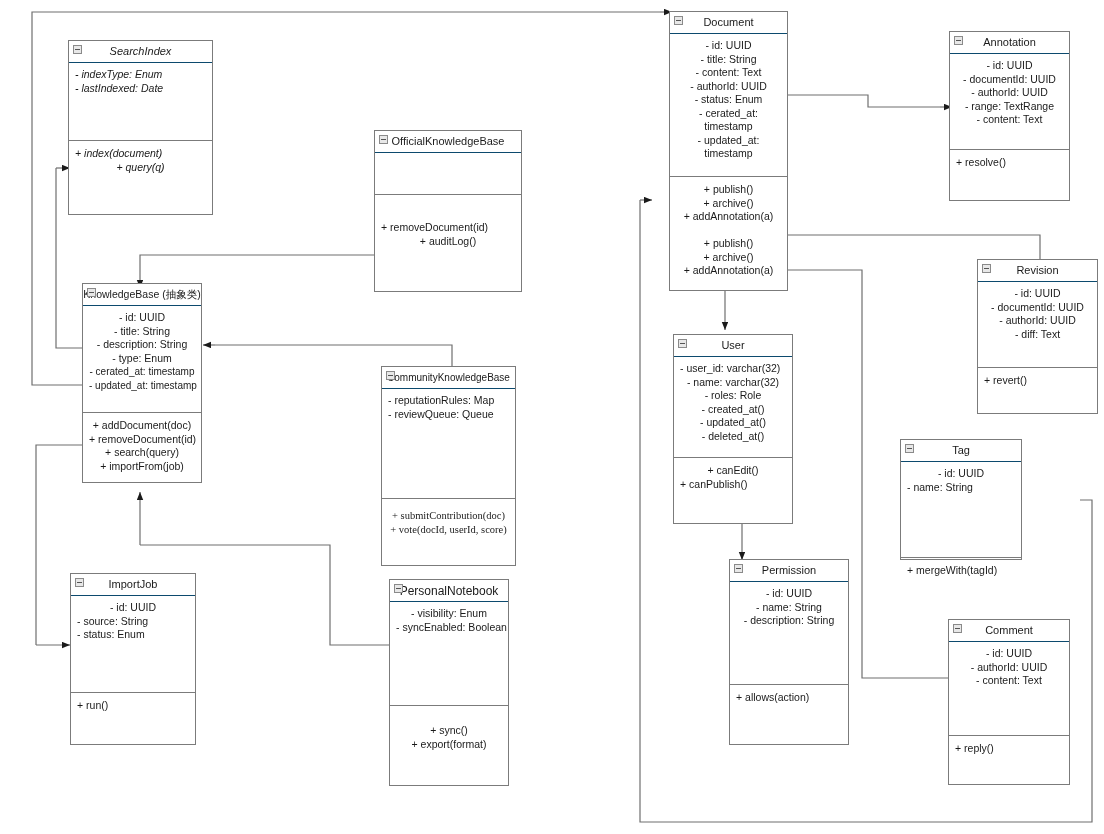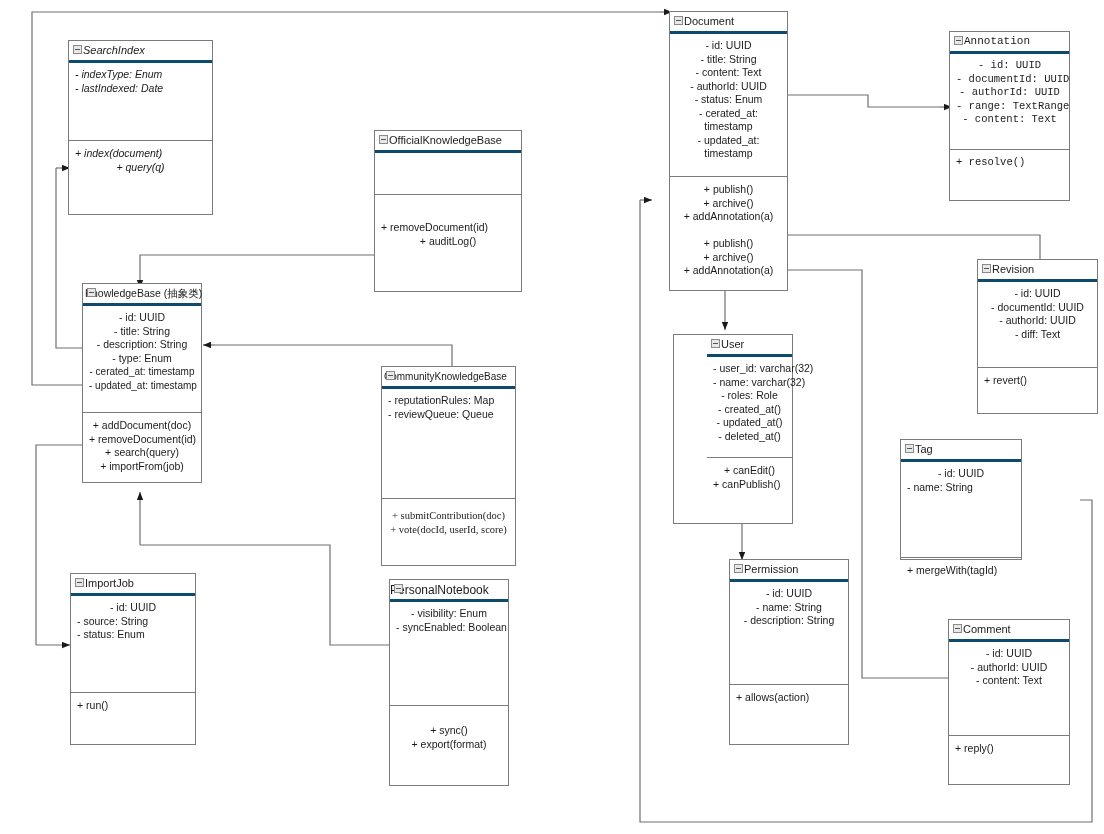--- a/index.html
+++ b/index.html
@@ -1,22 +1,22 @@
 <!DOCTYPE html>
 <html><head>
 <meta charset="utf-8">
 <style>
   html,body{margin:0;padding:0;background:#ffffff;}
   body{font-family:"Liberation Sans",sans-serif;}
   #canvas{position:relative;width:1104px;height:834px;background:#ffffff;overflow:hidden;}
   svg#wires{position:absolute;left:0;top:0;width:1104px;height:834px;pointer-events:none;}
 
   .uml{position:absolute;box-sizing:border-box;background:#ffffff;border:1px solid #7b7b7b;z-index:2;}
-  .uml .hdr{position:relative;height:22px;border-bottom:3px solid #0c4a6e;box-sizing:border-box;
-            display:flex;align-items:center;}
+  .uml .hdr{position:relative;height:22px;border-bottom:1px solid #0c4a6e;box-sizing:border-box;
+            display:flex;align-items:center;justify-content:center;}
   .uml .hdr .nm{font-size:11px;color:#1a1a1a;line-height:1;text-align:center;padding:0 14px;white-space:nowrap;}
   .uml .minus{position:absolute;left:4px;top:4px;width:9px;height:9px;border:1px solid #8a8a8a;
               background:#e8e8e8;box-sizing:border-box;}
   .uml .minus:after{content:"";position:absolute;left:1px;top:3px;width:5px;height:1px;background:#555;}
   .uml .attrs{border-bottom:1px solid #7b7b7b;box-sizing:border-box;padding:5px 6px 4px;}
   .uml .ops{box-sizing:border-box;padding:6px 6px 4px;}
   .uml .row{font-size:10.5px;color:#1a1a1a;line-height:13.5px;text-align:center;white-space:nowrap;}
   .uml .ops .row{text-align:center;}
   .gap{height:13.5px;}
 </style>
@@ -185,21 +185,21 @@
       <div class="row">+ publish()</div>
       <div class="row">+ archive()</div>
       <div class="row">+ addAnnotation(a)</div>
       <div class="row gap"></div>
       <div class="row">+ publish()</div>
       <div class="row">+ archive()</div>
       <div class="row">+ addAnnotation(a)</div>
     </div>
   </div>
 
-  <div class="uml" style="left:949px;top:31px;width:121px;height:170px;font-family:Liberation Mono, monospace;">
+  <div class="uml" style="left:949px;top:31px;width:121px;height:170px;">
     <div class="hdr">
       <span class="minus"></span>
       <span class="nm">Annotation</span>
     </div>
     <div class="attrs" style="height:96px;">
       <div class="row">- id: UUID</div>
       <div class="row">- documentId: UUID</div>
       <div class="row">- authorId: UUID</div>
       <div class="row">- range: TextRange</div>
       <div class="row">- content: Text</div>
@@ -218,21 +218,21 @@
       <div class="row">- id: UUID</div>
       <div class="row">- documentId: UUID</div>
       <div class="row">- authorId: UUID</div>
       <div class="row">- diff: Text</div>
     </div>
     <div class="ops">
       <div class="row" style="text-align:left">+ revert()</div>
     </div>
   </div>
 
-  <div class="uml" style="left:673px;top:334px;width:120px;height:190px;padding-left:33px;">
+  <div class="uml" style="left:673px;top:334px;width:120px;height:190px;">
     <div class="hdr">
       <span class="minus"></span>
       <span class="nm">User</span>
     </div>
     <div class="attrs" style="height:101px;">
       <div class="row" style="text-align:left">- user_id: varchar(32)</div>
       <div class="row">- name: varchar(32)</div>
       <div class="row">- roles: Role</div>
       <div class="row">- created_at()</div>
       <div class="row">- updated_at()</div>

